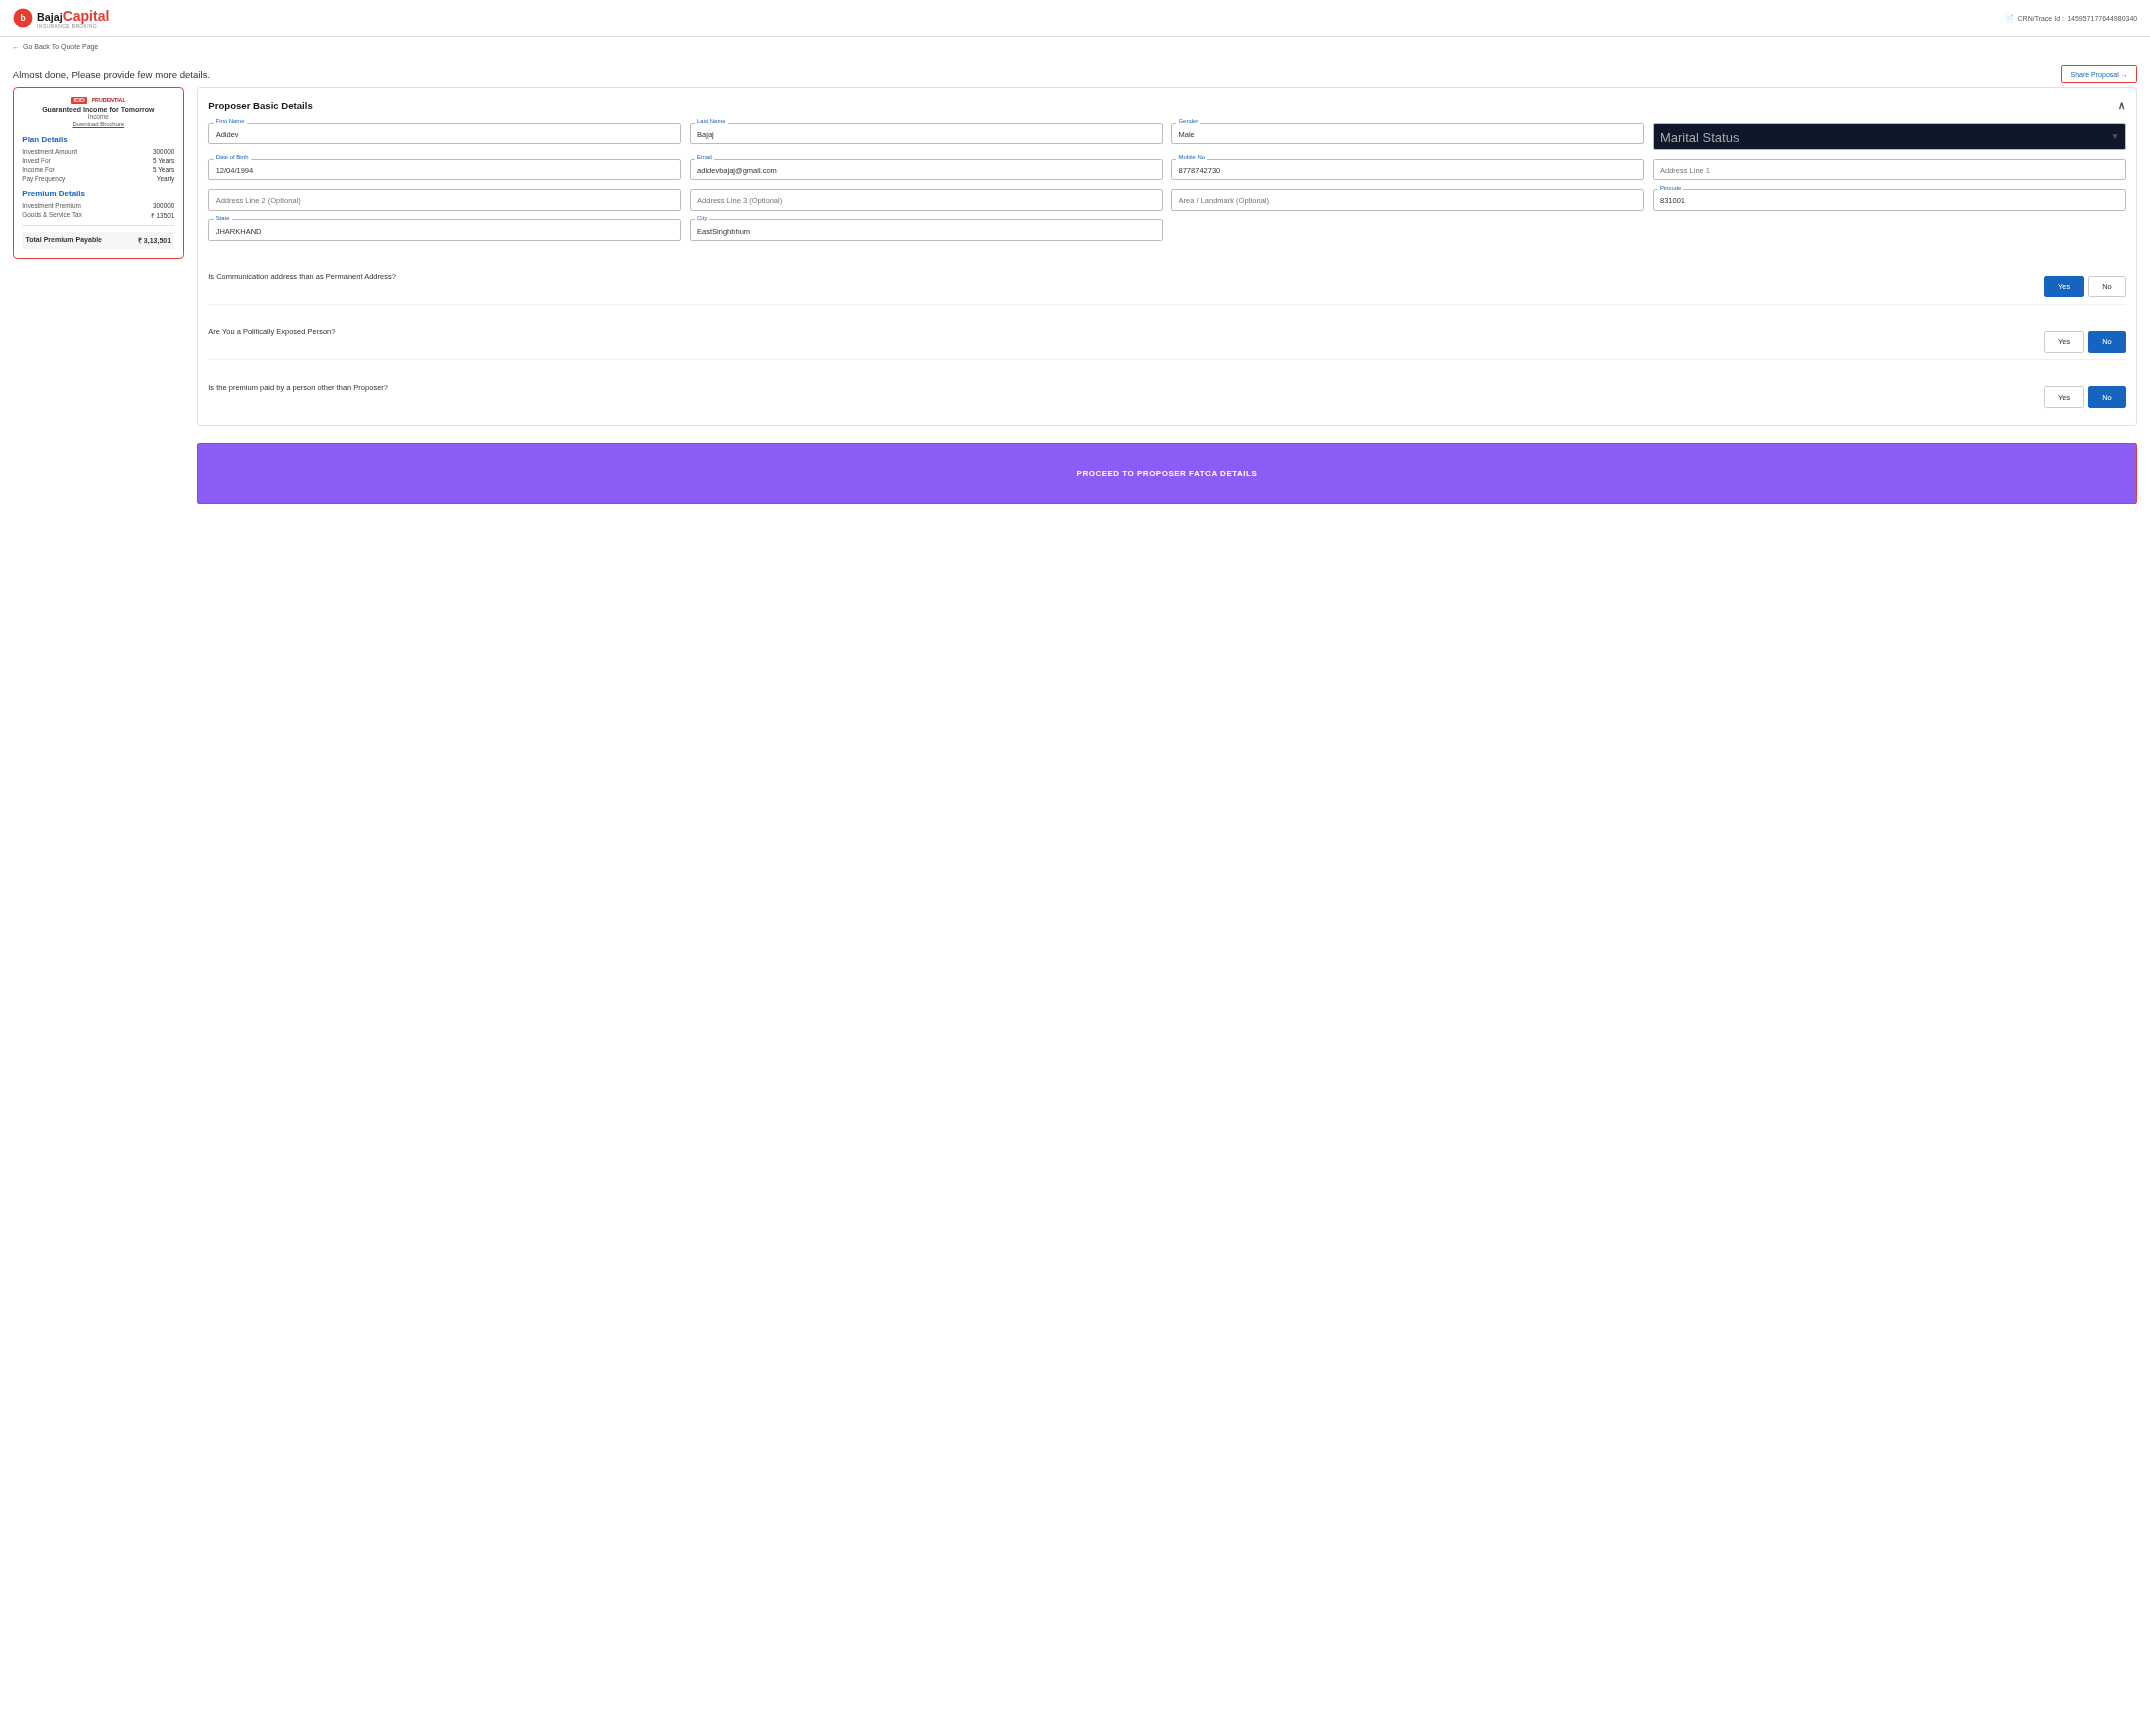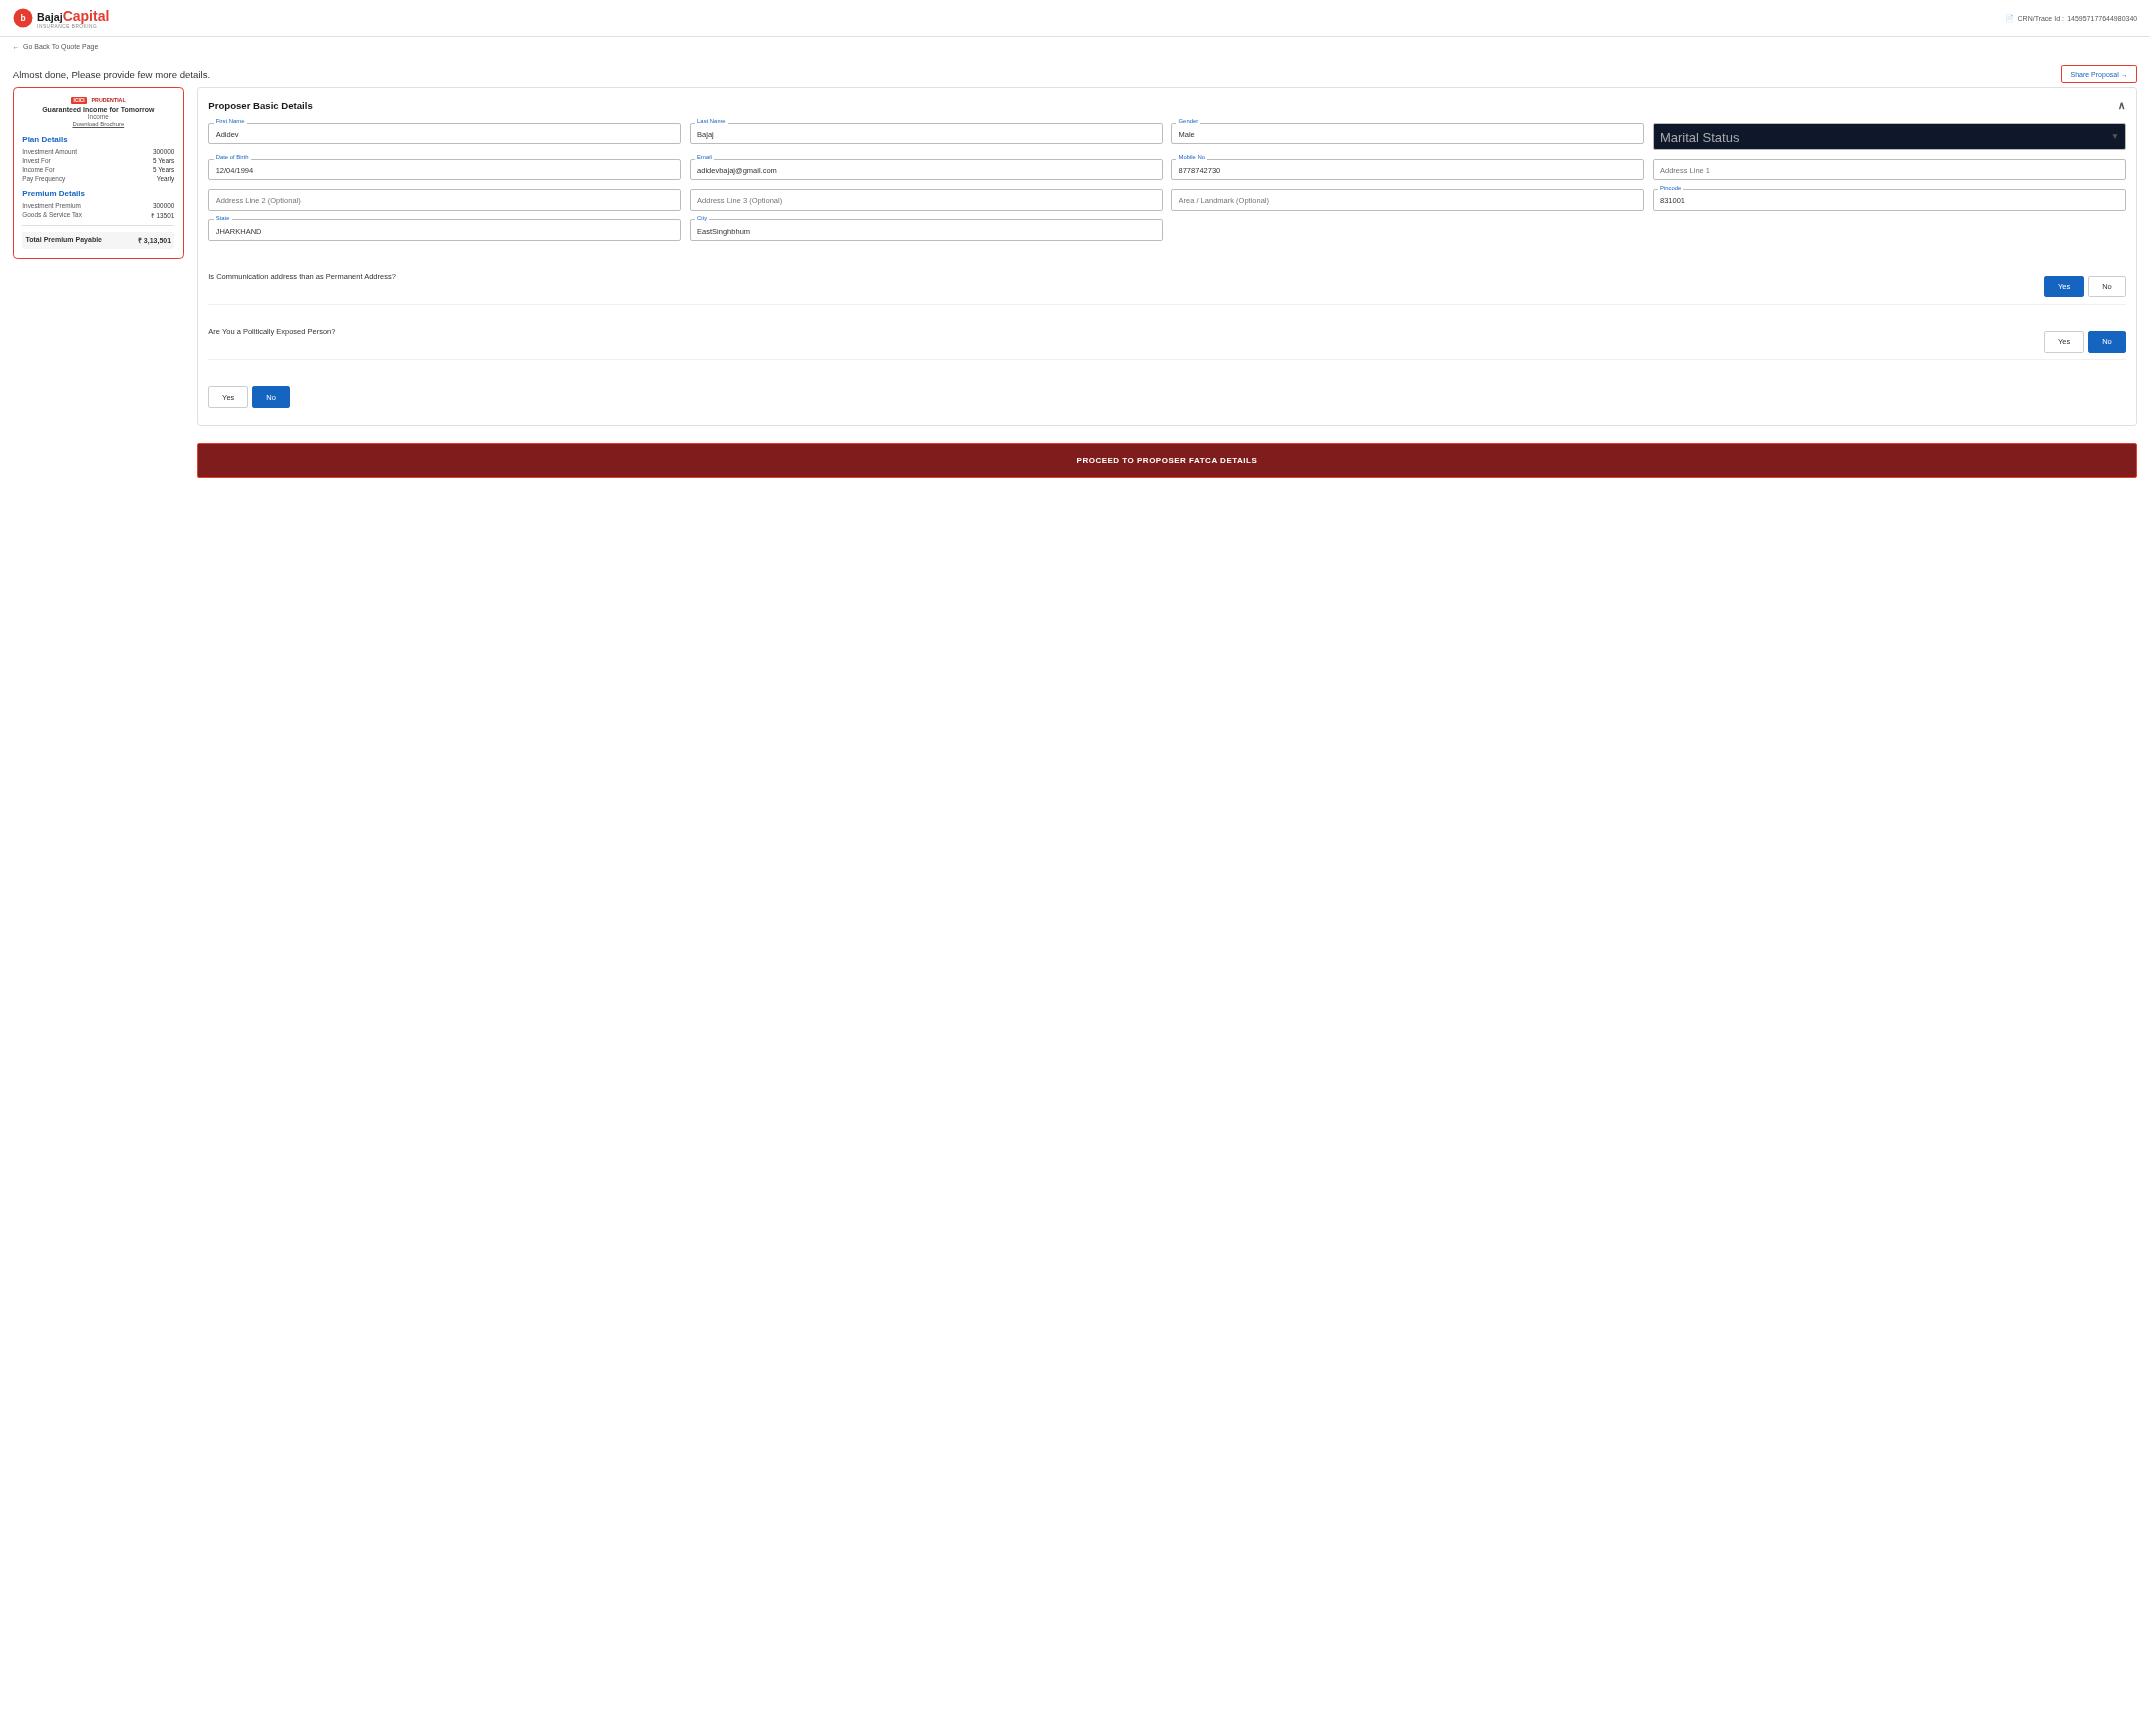--- a/index.html
+++ b/index.html
@@ -53,21 +53,21 @@
     .select-arrow { position: absolute; right: 6.4px; top: 50%; transform: translateY(-50%); font-size: 8.5px; color: #555; pointer-events: none; }
 
     .yn-row { display: flex; align-items: center; gap: 8.5px; padding: 6.4px 0; border-bottom: 0.5px solid #f0f0f0; }
     .yn-question { flex: 1; font-size: 7.5px; color: #333; }
     .yn-buttons { display: flex; gap: 4.3px; }
     .yn-btn { padding: 5.3px 12.8px; border: 0.5px solid #ccc; border-radius: 2.1px; font-size: 7.5px; cursor: pointer; background: white; color: #333; margin-top: 20px; }
     .yn-btn.active { background: #1565c0; color: white; border-color: #1565c0; }
     .yn-btn.active-no { background: #1565c0; color: white; border-color: #1565c0; }
 
     .proceed-btn-wrapper { padding: 8.5px 0; }
-    .proceed-btn { width: 100%; background: #7f1d1d; color: white; border: 1.6px solid #e63c2f; border-radius: 2.1px; padding: 12px; font-size: 8px; font-weight: 600; letter-spacing: 0.5px; cursor: pointer; text-transform: uppercase; }
+    .proceed-btn { width: 100%; background: #8b5cf6; color: white; border: 1.6px solid #e63c2f; border-radius: 2.1px; padding: 25px; font-size: 8px; font-weight: 600; letter-spacing: 0.5px; cursor: pointer; text-transform: uppercase; }
 
     
     .top-heading-row { display: flex; justify-content: space-between; align-items: center; padding: 8.5px 12.8px 4.3px 12.8px; }
     .top-heading { font-size: 9.6px; font-weight: 400; color: #333; }
   </style>
 </head>
 <body>
 
 <div class="page-wrapper">
 
@@ -244,20 +244,21 @@
 
           <div class="yn-row">
             <div class="yn-question">Are You a Politically Exposed Person?</div>
             <div class="yn-buttons">
               <button class="yn-btn">Yes</button>
               <button class="yn-btn active-no">No</button>
             </div>
           </div>
 
           <div class="yn-row" style="border-bottom:none;">
+            <div class="yn-question">Is the premium paid by a person other than Proposer?</div>
             <div class="yn-buttons">
               <button class="yn-btn">Yes</button>
               <button class="yn-btn active-no">No</button>
             </div>
           </div>
         </div>
       </div>
 
       <div class="proceed-btn-wrapper">
         <button class="proceed-btn">PROCEED TO PROPOSER FATCA DETAILS</button>

